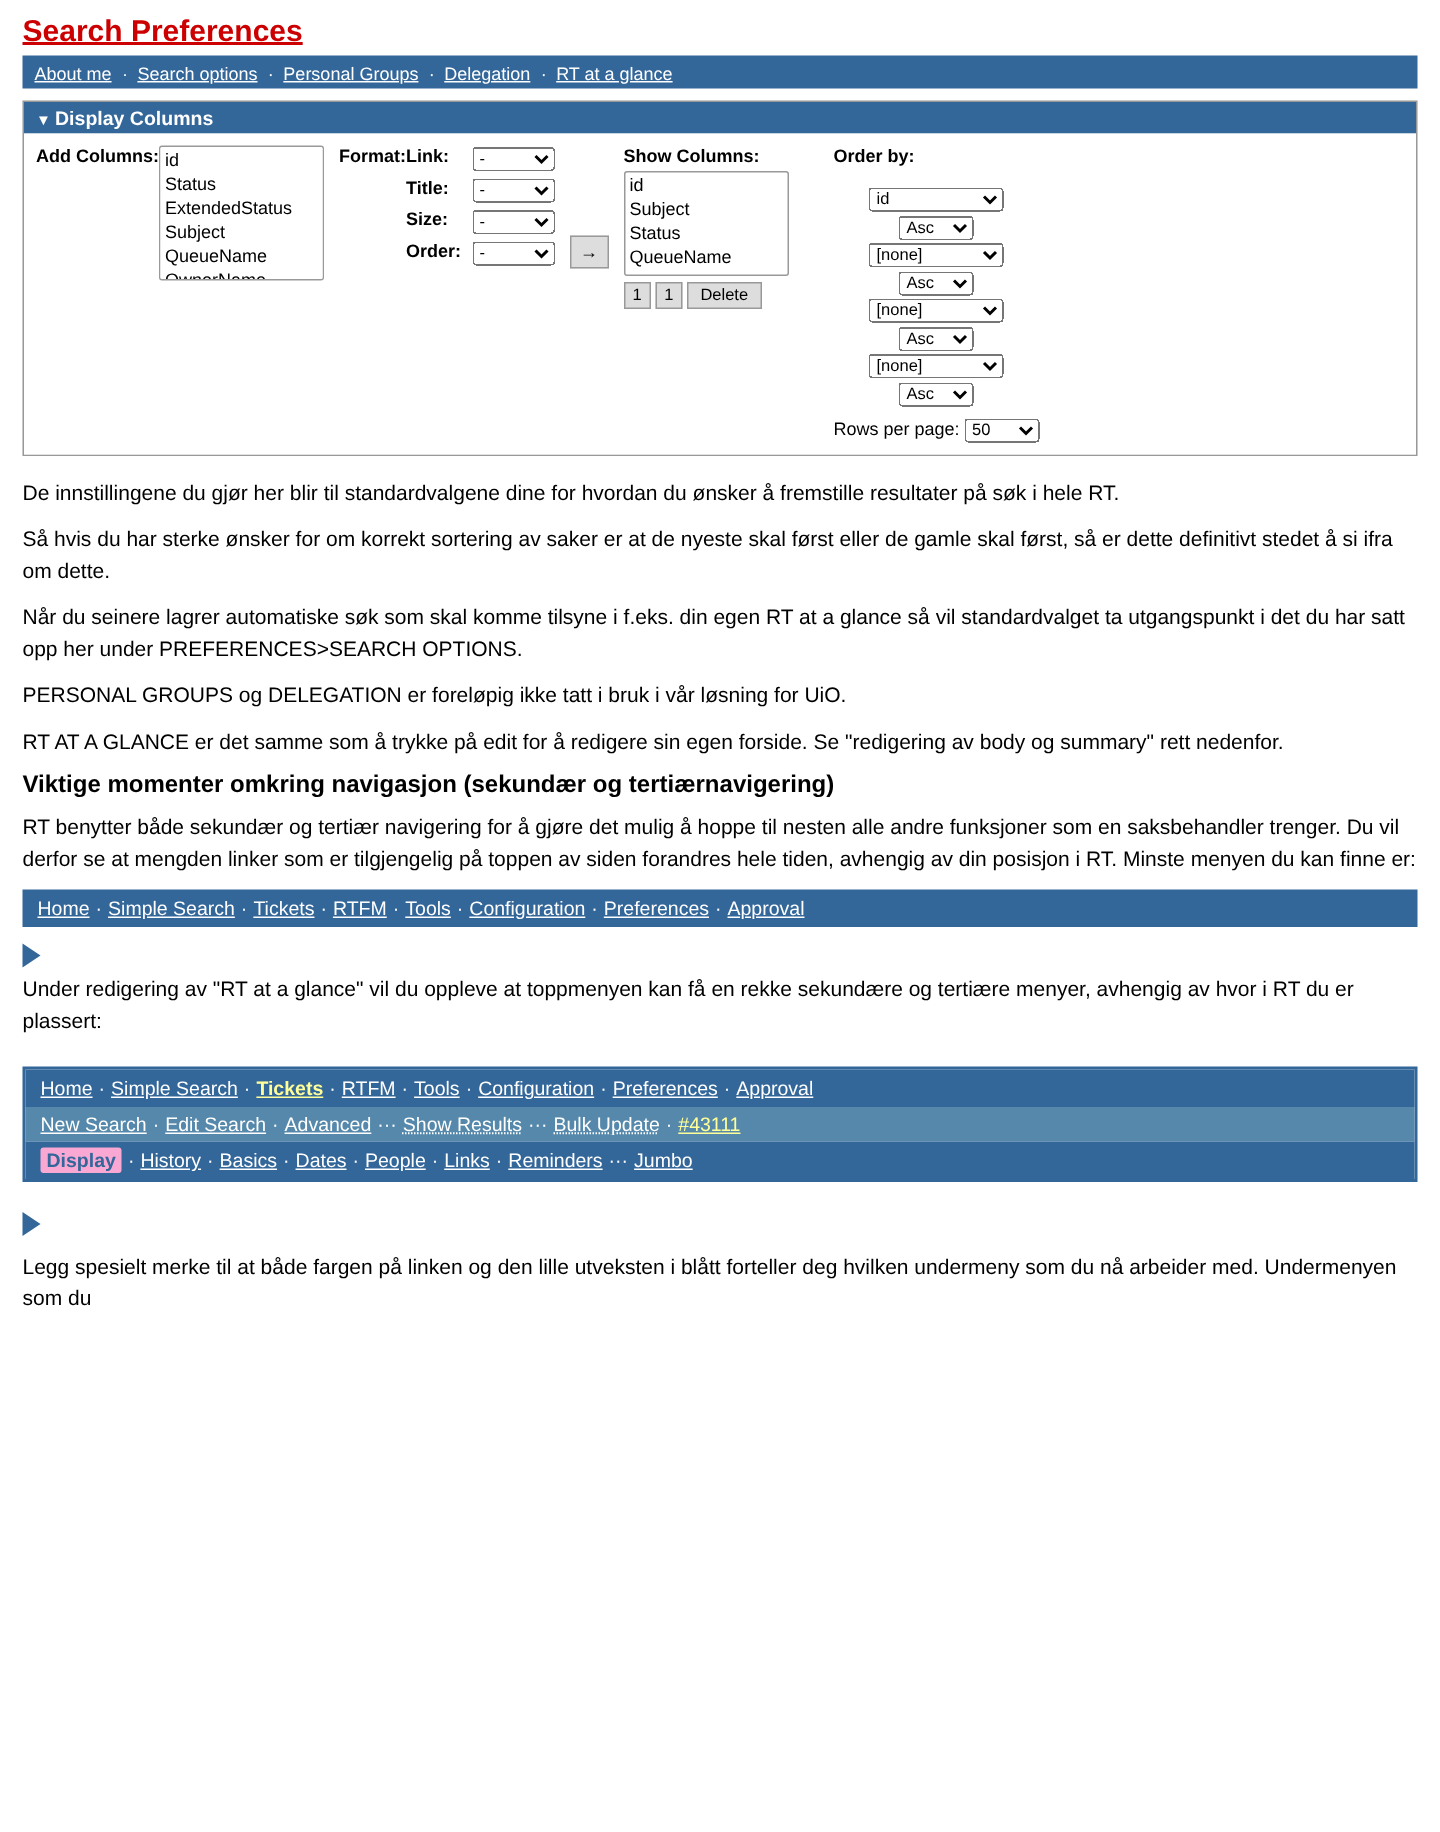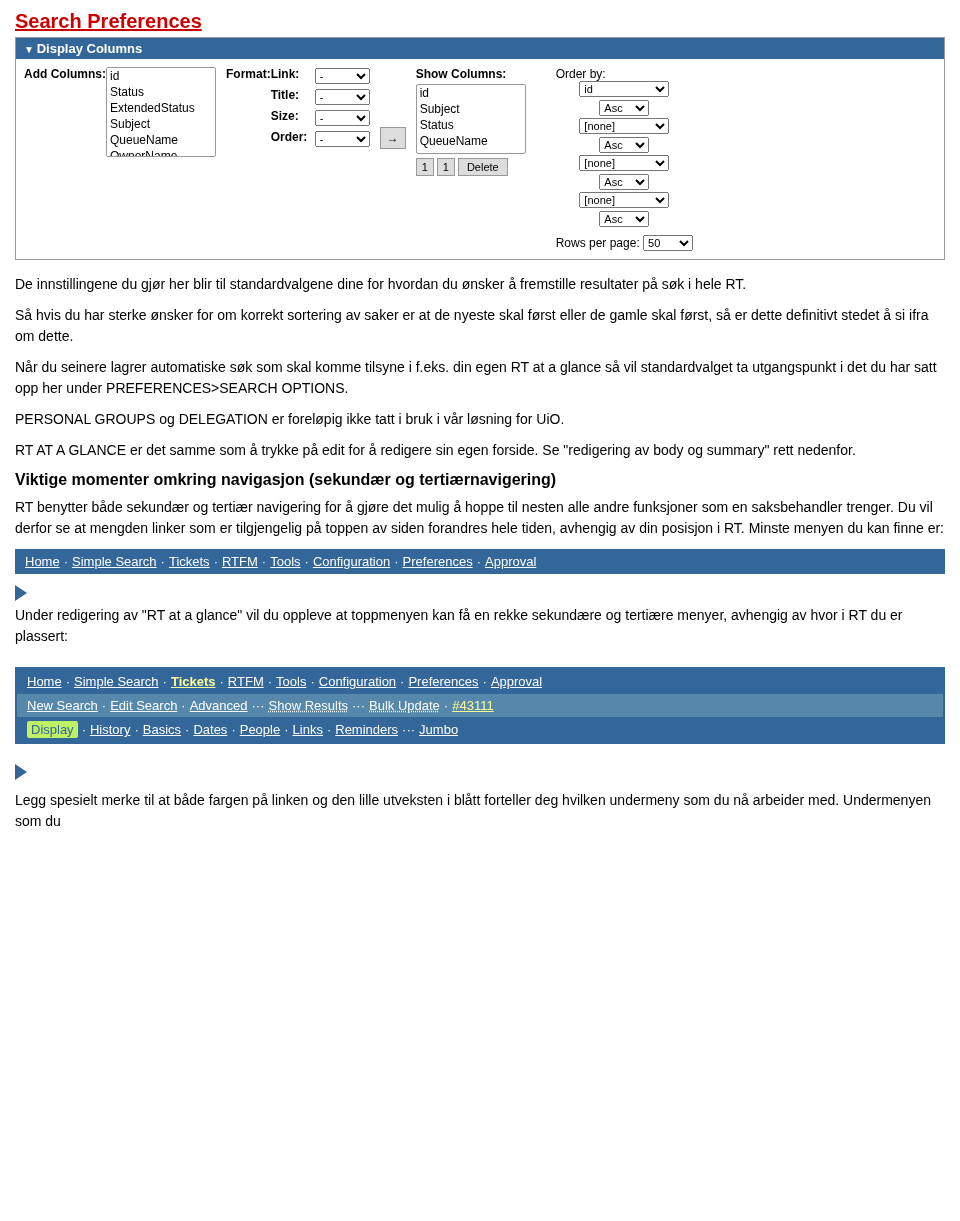--- a/index.html
+++ b/index.html
@@ -138,22 +138,22 @@
       padding: 2px 8px;
       cursor: pointer;
     }
 
     .order-section {
       display: flex;
       flex-direction: column;
       font-size: 12px;
     }
     .order-section label {
-      font-weight: normal;
-      margin-bottom: 0;
+      font-weight: bold;
+      margin-bottom: 14px;
     }
     .order-row {
       display: flex;
       align-items: center;
       gap: 3px;
       margin-bottom: 2px;
       flex-direction: column;
     }
     .order-row select {
       font-size: 11px;
@@ -254,24 +254,24 @@
       text-decoration: underline;
       text-decoration-style: dotted;
     }
     .nav-link.hash-link { color: #ffff99; text-decoration: underline; }
     .nav-sep-char {
       color: #fff;
       font-size: 13px;
       margin: 0 4px;
     }
     .nav-link.display-active {
-      background: #bef264;
+      background: #f9a8d4;
       color: #336699;
       padding: 1px 4px;
-      font-weight: normal;
+      font-weight: bold;
       border-radius: 2px;
     }
 
     .bottom-text {
       margin-top: 10px;
       line-height: 1.5;
       font-size: 14px;
     }
 
     .blue-arrow {
@@ -290,20 +290,31 @@
   </style>
 </head>
 <body>
 
 <div class="page-wrapper">
 
   
   <div class="page-title">Search Preferences</div>
 
   
+  <div class="top-nav-bar">
+    <span style="color:#fff;font-size:12px;text-decoration:underline;cursor:pointer;">About me</span>
+    <span class="sep"> · </span>
+    <span style="color:#fff;font-size:12px;text-decoration:underline;cursor:pointer;">Search options</span>
+    <span class="sep"> · </span>
+    <span style="color:#fff;font-size:12px;text-decoration:underline;cursor:pointer;">Personal Groups</span>
+    <span class="sep"> · </span>
+    <span style="color:#fff;font-size:12px;text-decoration:underline;cursor:pointer;">Delegation</span>
+    <span class="sep"> · </span>
+    <span style="color:#fff;font-size:12px;text-decoration:underline;cursor:pointer;">RT at a glance</span>
+  </div>
 
   
   <div class="display-columns-box">
     <div class="display-columns-header">Display Columns</div>
     <div class="display-columns-content">
       <div class="columns-row">
 
         <div class="col-section">
           <label>Add Columns:</label>
           <select class="col-listbox" multiple="" size="6">

